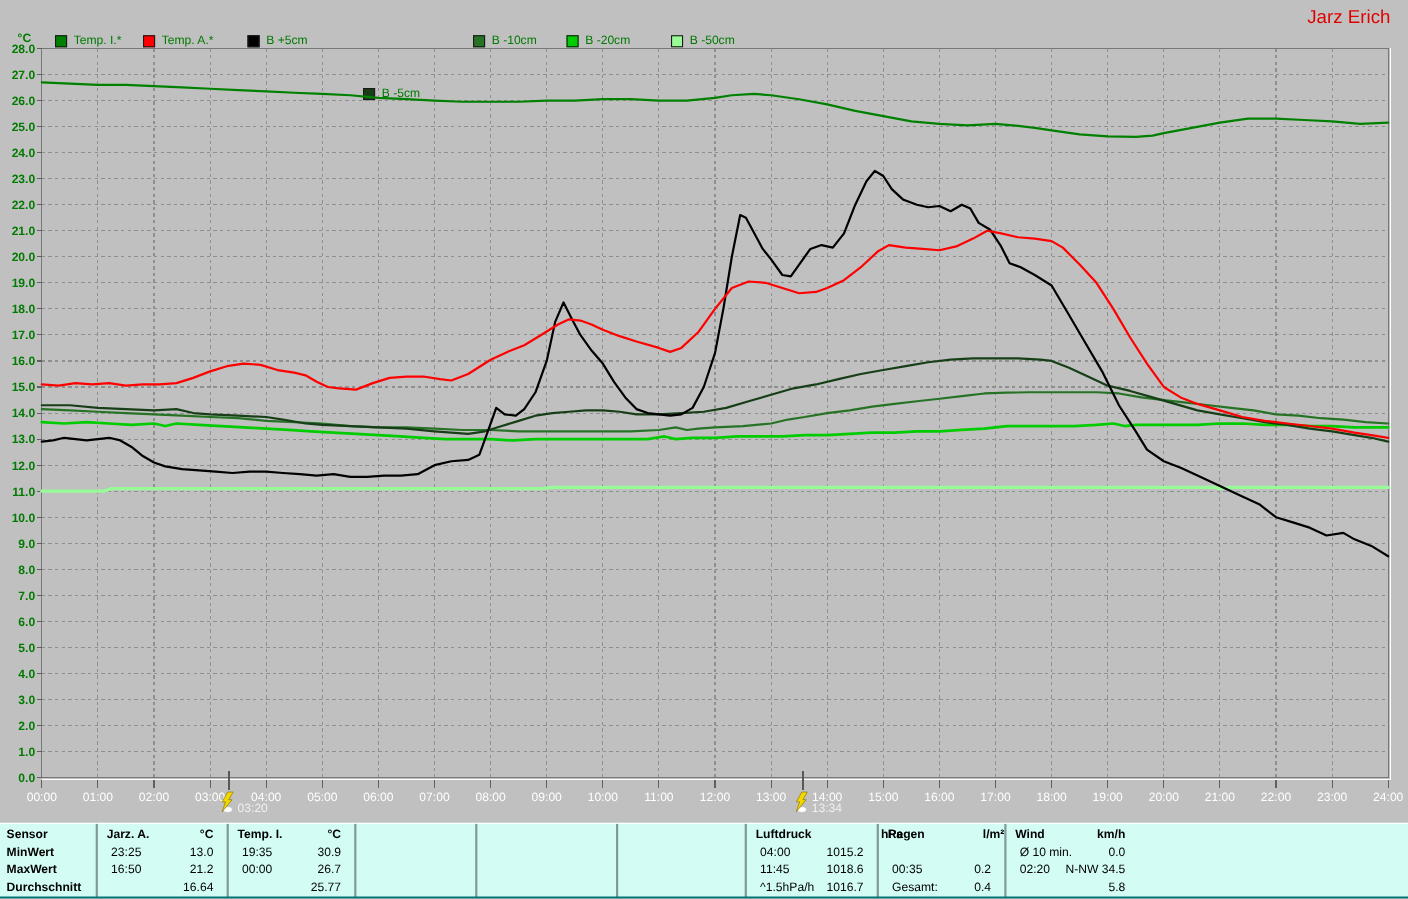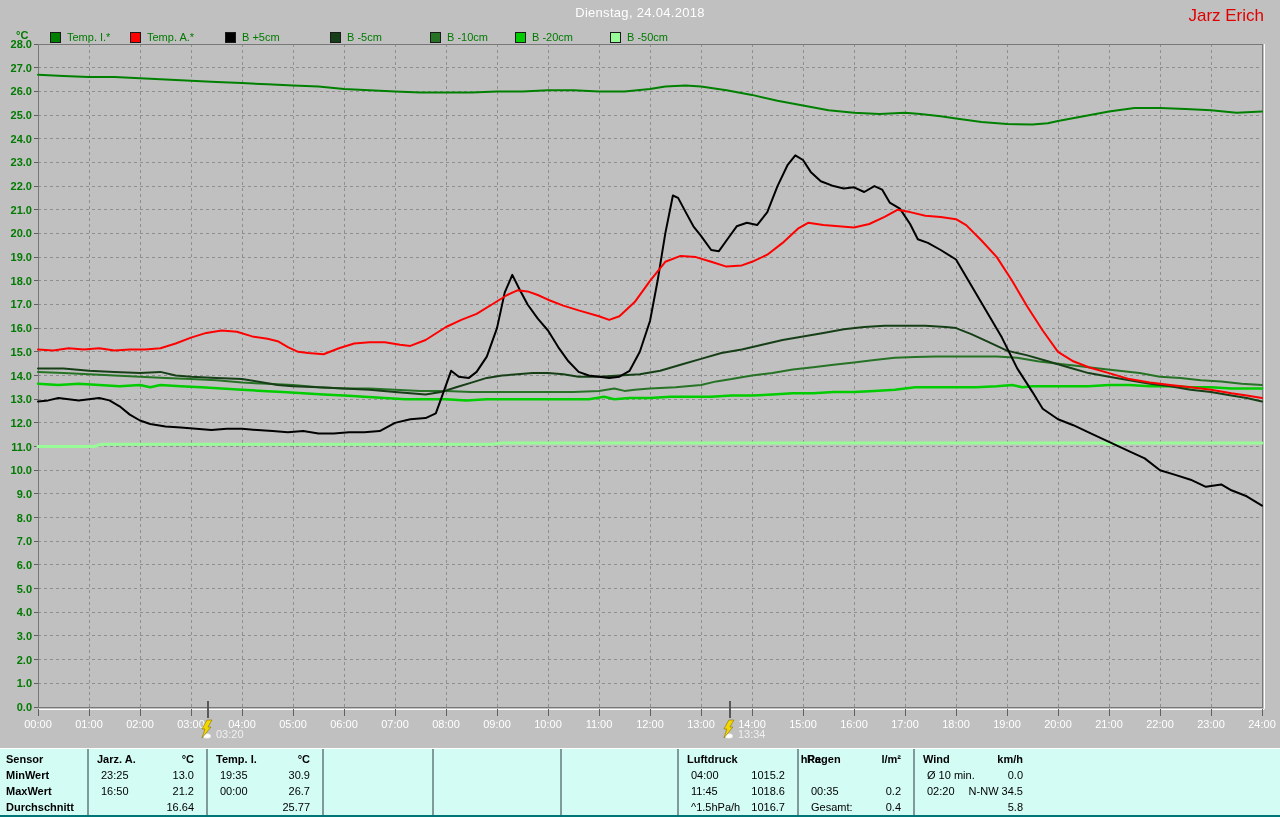--- a/index.html
+++ b/index.html
@@ -19,37 +19,36 @@
   .trow-label{position:absolute;left:6px;height:16px;line-height:16px;font-weight:bold;white-space:nowrap;}
   .tcell{position:absolute;height:16px;line-height:16px;white-space:nowrap;}
   .tcell.b{font-weight:bold;}
   .tcell.r{text-align:right;}
   #bottom-bar{position:absolute;left:0;top:815px;width:1280px;height:2px;background:#007575;}
 </style>
 </head>
 <body>
 
 <div id="app">
-  <div class="title">Dienstag, 24.04.2018</div>
   <div class="user">Jarz Erich</div>
   <div class="yunit">°C</div>
   <div id="legend">
       <div class="legend-item" style="left: 50px;">
         <span class="swatch" style="background: rgb(0, 128, 0);"></span>
         <span class="legend-label">Temp. I.*</span>
       </div>
       <div class="legend-item" style="left: 130px;">
         <span class="swatch" style="background: rgb(255, 0, 0);"></span>
         <span class="legend-label">Temp. A.*</span>
       </div>
       <div class="legend-item" style="left: 225px;">
         <span class="swatch" style="background: rgb(0, 0, 0);"></span>
         <span class="legend-label">B +5cm</span>
       </div>
-      <div class="legend-item" style="left: 330px;">
+      <div class="legend-item" style="left: 330px; margin-top: 48px;">
         <span class="swatch" style="background: rgb(23, 63, 23);"></span>
         <span class="legend-label">B -5cm</span>
       </div>
       <div class="legend-item" style="left: 430px;">
         <span class="swatch" style="background: rgb(38, 115, 38);"></span>
         <span class="legend-label">B -10cm</span>
       </div>
       <div class="legend-item" style="left: 515px; justify-content: space-between;">
         <span class="swatch" style="background: rgb(0, 204, 0);"></span>
         <span class="legend-label">B -20cm</span>
@@ -291,21 +290,21 @@
       <div class="tcell b" style="left: 687px; top: 2px; width: 100px;">Luftdruck</div>
       <div class="tcell b r" style="left: 687px; top: 2px; width: 98px; margin-left: 36px;">hPa</div>
       <div class="tcell " style="left: 691px; top: 18px; width: 92px;">04:00</div>
       <div class="tcell r" style="left: 687px; top: 18px; width: 98px;">1015.2</div>
       <div class="tcell " style="left: 691px; top: 34px; width: 92px;">11:45</div>
       <div class="tcell r" style="left: 687px; top: 34px; width: 98px;">1018.6</div>
       <div class="tcell " style="left: 691px; top: 50px; width: 92px;">^1.5hPa/h</div>
       <div class="tcell r" style="left: 687px; top: 50px; width: 98px;">1016.7</div>
       <div class="tdiv" style="left: 797px;"></div>
       <div class="tcell b" style="left: 807px; top: 2px; width: 96px;">Regen</div>
-      <div class="tcell b r" style="left: 807px; top: 2px; width: 94px;">l/m²</div>
+      <div class="tcell b r" style="left: 807px; top: 2px; width: 94px; padding-left: 12px;">l/m²</div>
       <div class="tcell " style="left: 811px; top: 34px; width: 88px;">00:35</div>
       <div class="tcell r" style="left: 807px; top: 34px; width: 94px;">0.2</div>
       <div class="tcell " style="left: 811px; top: 50px; width: 88px;">Gesamt:</div>
       <div class="tcell r" style="left: 807px; top: 50px; width: 94px;">0.4</div>
       <div class="tdiv" style="left: 913px;"></div>
       <div class="tcell b" style="left: 923px; top: 2px; width: 102px;">Wind</div>
       <div class="tcell b r" style="left: 923px; top: 2px; width: 100px;">km/h</div>
       <div class="tcell " style="left: 927px; top: 18px; width: 94px;">Ø 10 min.</div>
       <div class="tcell r" style="left: 923px; top: 18px; width: 100px;">0.0</div>
       <div class="tcell " style="left: 927px; top: 34px; width: 94px;">02:20</div>

